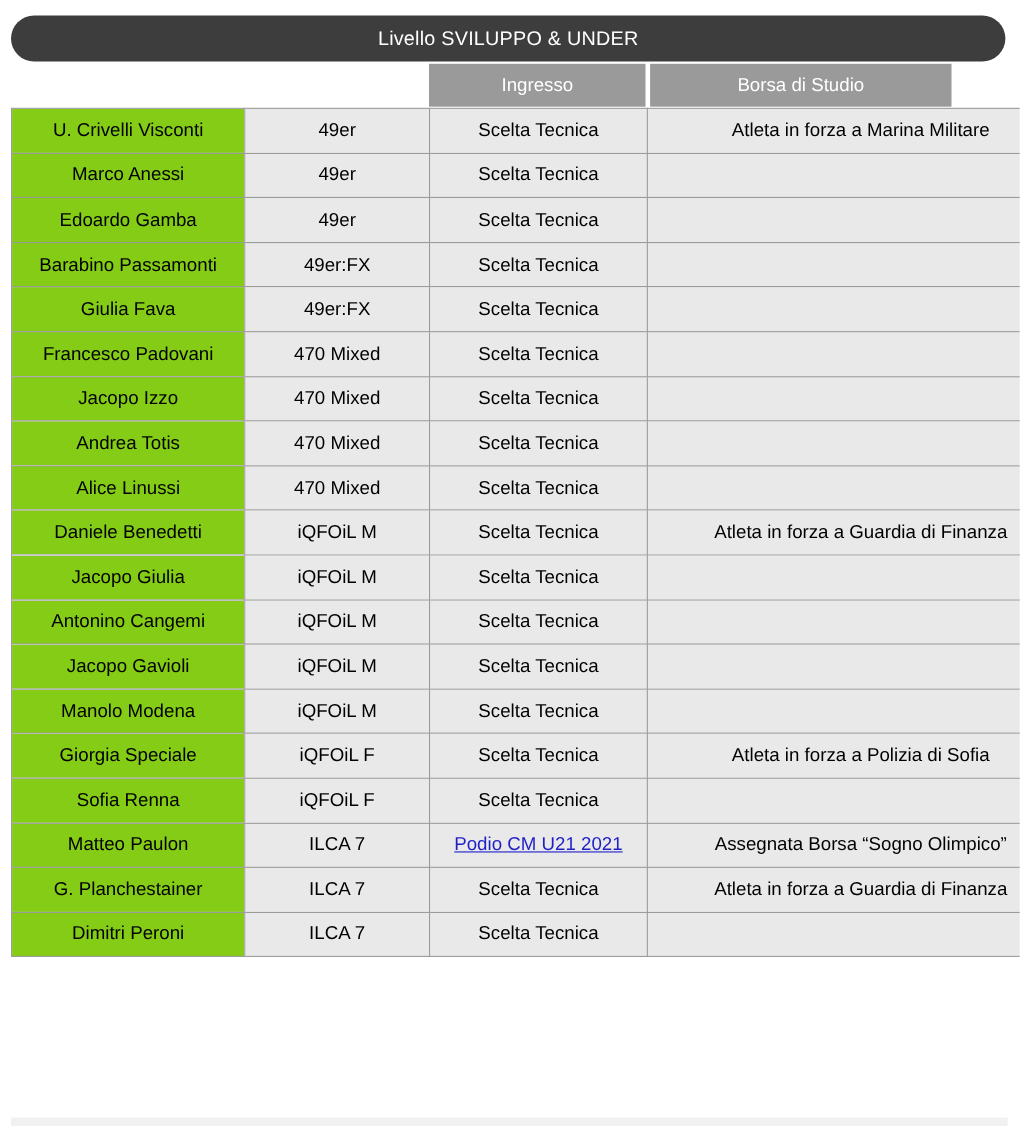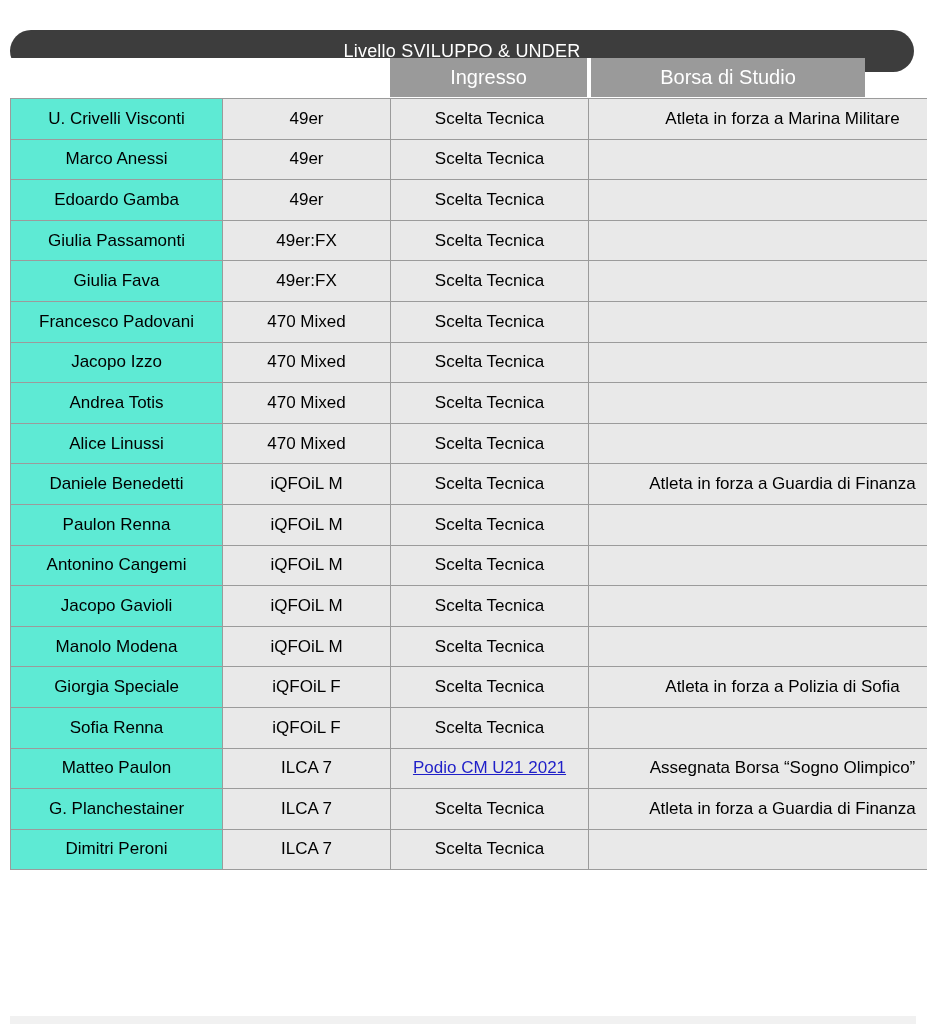--- a/index.html
+++ b/index.html
@@ -12,40 +12,40 @@
   * { margin: 0; padding: 0; box-sizing: border-box; }
   html, body {
     width: 927px; height: 1024px;
     background: #ffffff;
     font-family: "Liberation Sans", sans-serif;
     overflow: hidden;
   }
   .page { position: relative; width: 927px; height: 1024px; }
 
   .title-bar {
-    position: absolute; left: 10px; top: 30px;
+    position: absolute; left: 10px; top: 14px;
     width: 904px; height: 42px;
     background: var(--title-bg);
     color: #ffffff;
     font-size: 18px;
     display: flex; align-items: center; justify-content: center;
     letter-spacing: 0.2px;
     border-radius: 21px;
   }
 
   .subheader-row {
     position: absolute; left: 10px; top: 58px;
     width: 904px; height: 39px;
     display: flex;
   }
   .subheader-spacer { width: 380px; height: 100%; background: #ffffff; }
   .subheader-cell {
     background: var(--header-bg);
     color: #ffffff;
-    font-size: 20px;
+    font-size: 17px;
     display: flex; align-items: center; justify-content: center;
     height: 100%;
   }
   .subheader-ingresso { width: 197px; }
   .subheader-gap { width: 4px; background: #ffffff; }
   .subheader-borsa { width: 274px; }
 
   table.roster {
     position: absolute; left: 10px; top: 98px;
     width: 904px;
@@ -57,21 +57,21 @@
     height: 40.6px;
     text-align: center;
     vertical-align: middle;
     font-size: 17px;
     color: #000000;
     background: var(--cell-bg);
     overflow: hidden;
     white-space: nowrap;
     padding: 0 2px;
   }
-  table.roster td.col-name { width: 212px; background: #5eead4; }
+  table.roster td.col-name { width: 212px; background: #84cc16; }
   table.roster td.col-class { width: 168px; }
   table.roster td.col-ingresso { width: 198px; }
   table.roster td.col-borsa { width: 388px; }
 
   a.cell-link {
     color: var(--link);
     text-decoration: underline;
   }
 
   .bottom-strip {
@@ -110,21 +110,21 @@
           <td class="col-ingresso">Scelta Tecnica</td>
           <td class="col-borsa"></td>
         </tr>
         <tr>
           <td class="col-name">Edoardo Gamba</td>
           <td class="col-class">49er</td>
           <td class="col-ingresso">Scelta Tecnica</td>
           <td class="col-borsa"></td>
         </tr>
         <tr>
-          <td class="col-name">Giulia Passamonti</td>
+          <td class="col-name">Barabino Passamonti</td>
           <td class="col-class">49er:FX</td>
           <td class="col-ingresso">Scelta Tecnica</td>
           <td class="col-borsa"></td>
         </tr>
         <tr>
           <td class="col-name">Giulia Fava</td>
           <td class="col-class">49er:FX</td>
           <td class="col-ingresso">Scelta Tecnica</td>
           <td class="col-borsa"></td>
         </tr>
@@ -152,21 +152,21 @@
           <td class="col-ingresso">Scelta Tecnica</td>
           <td class="col-borsa"></td>
         </tr>
         <tr>
           <td class="col-name">Daniele Benedetti</td>
           <td class="col-class">iQFOiL M</td>
           <td class="col-ingresso">Scelta Tecnica</td>
           <td class="col-borsa">Atleta in forza a Guardia di Finanza</td>
         </tr>
         <tr>
-          <td class="col-name">Paulon Renna</td>
+          <td class="col-name">Jacopo Giulia</td>
           <td class="col-class">iQFOiL M</td>
           <td class="col-ingresso">Scelta Tecnica</td>
           <td class="col-borsa"></td>
         </tr>
         <tr>
           <td class="col-name">Antonino Cangemi</td>
           <td class="col-class">iQFOiL M</td>
           <td class="col-ingresso">Scelta Tecnica</td>
           <td class="col-borsa"></td>
         </tr>

